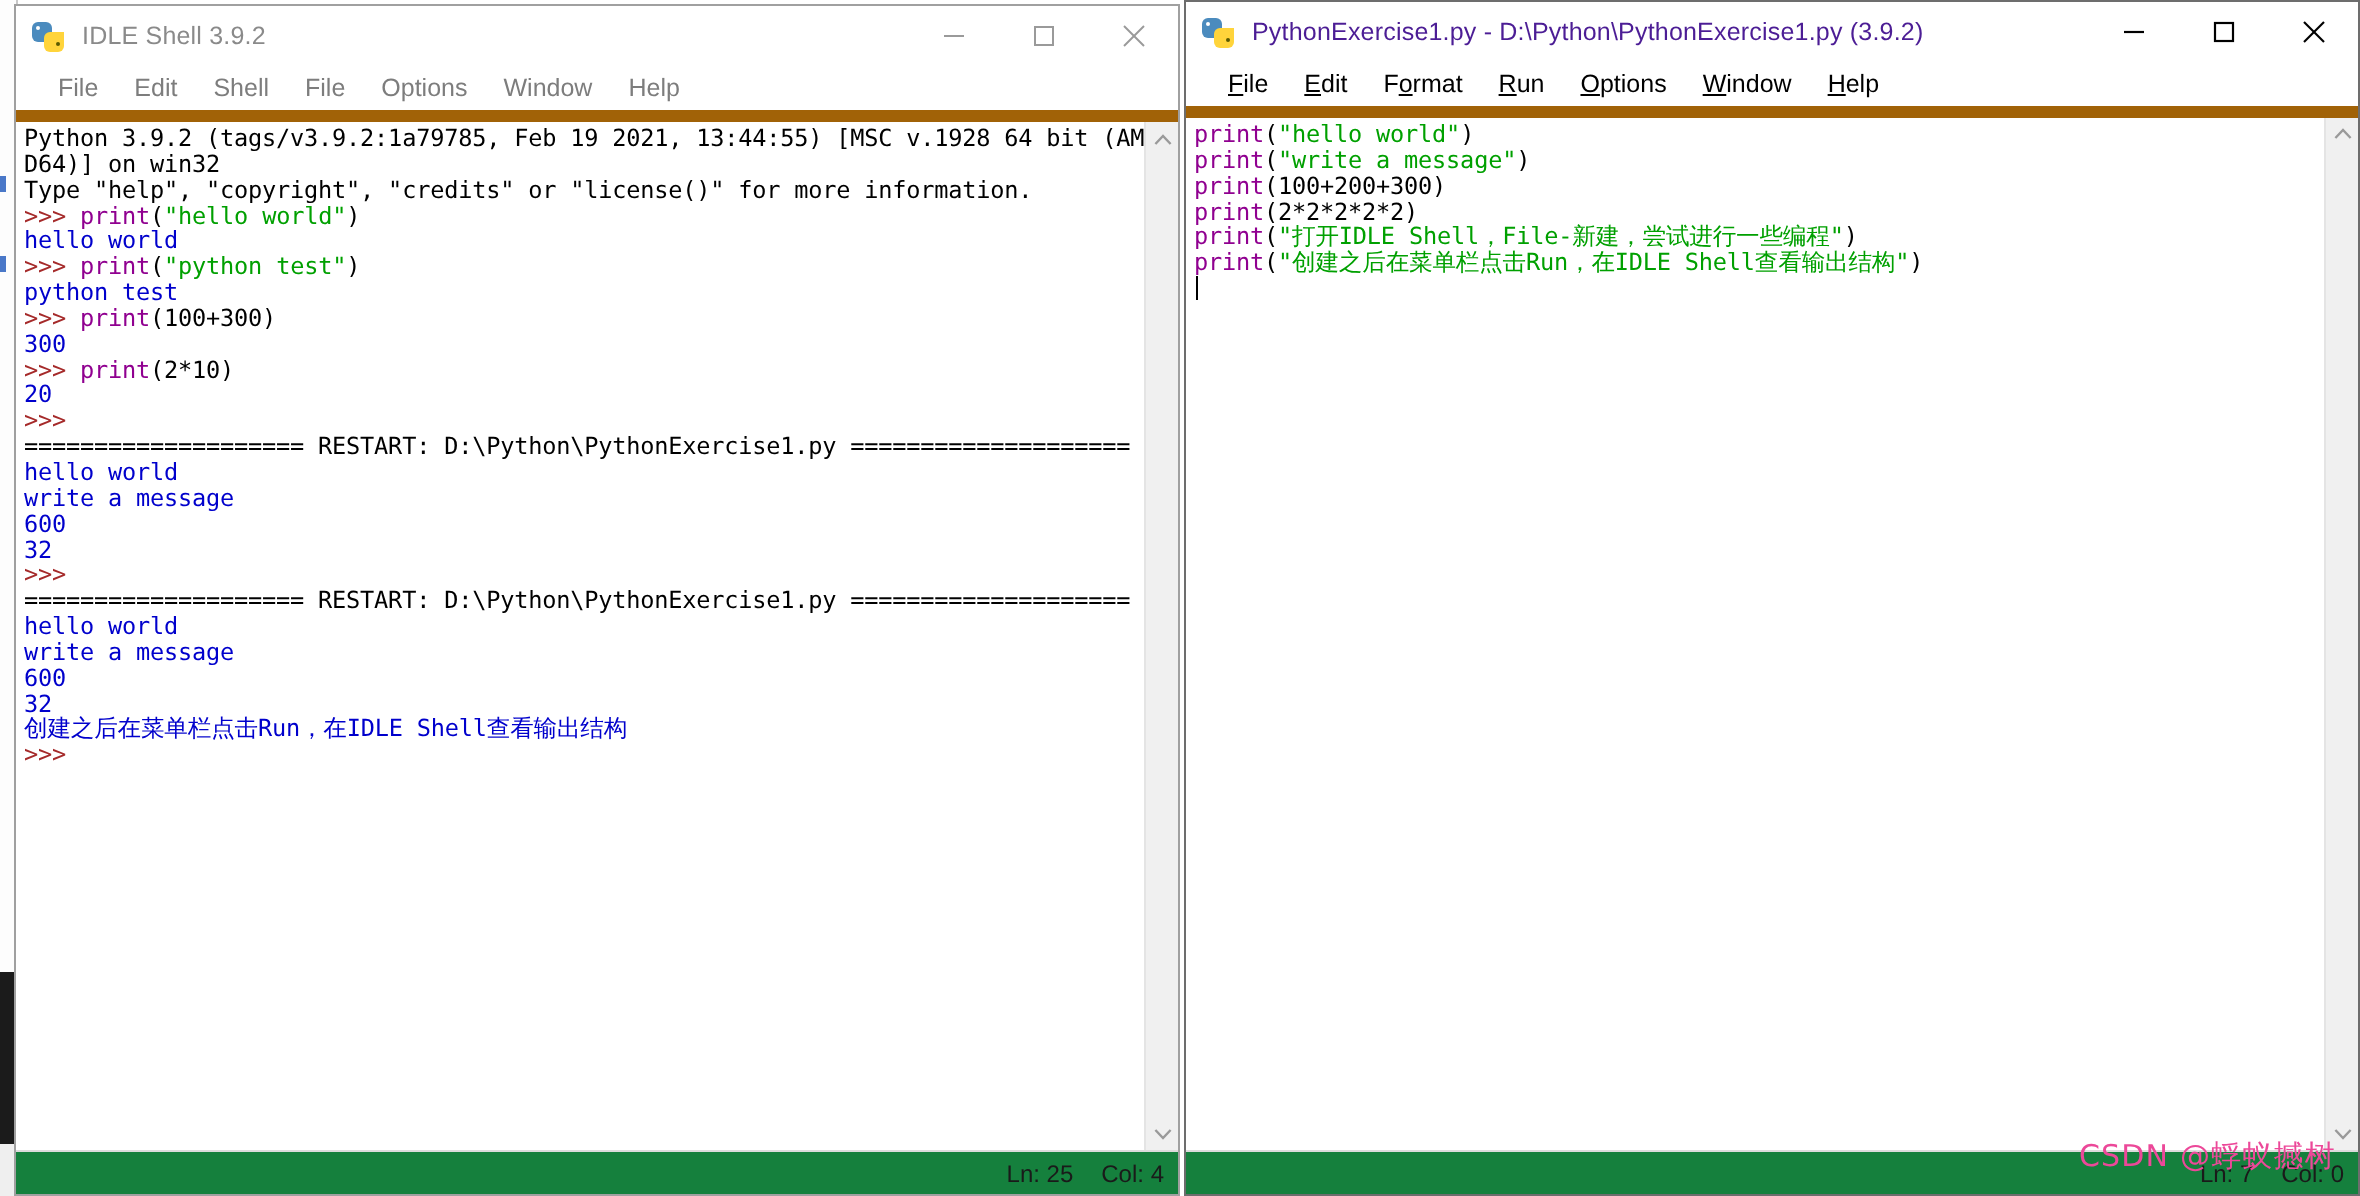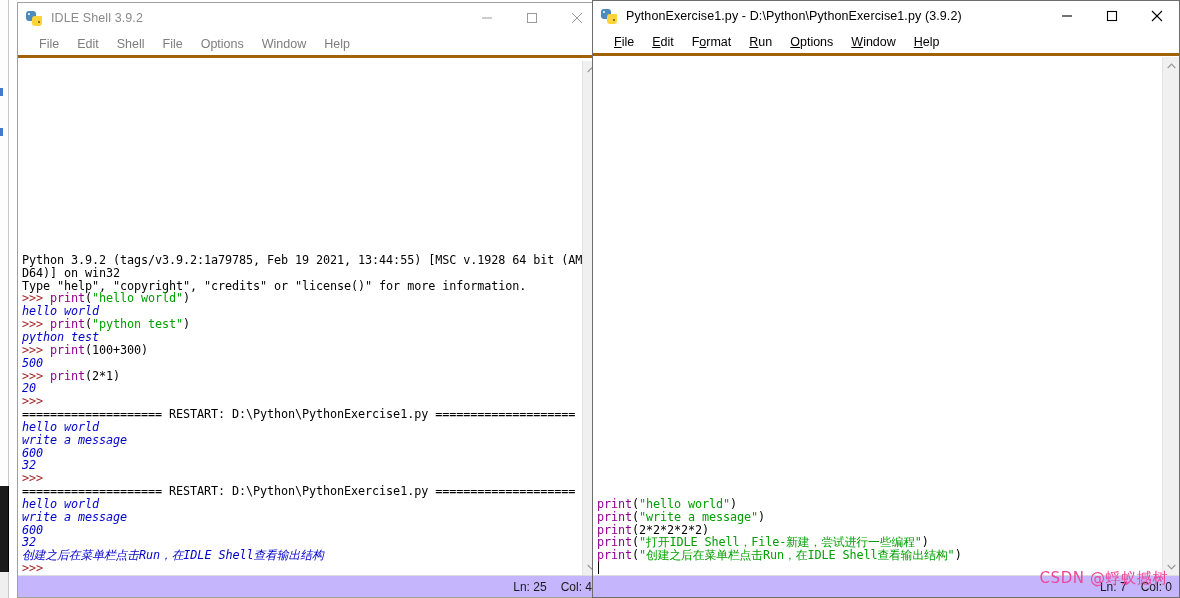--- a/index.html
+++ b/index.html
@@ -75,21 +75,21 @@
   .title-icon .pysnake-dot2 {
     position: absolute; left: 12px; top: 11px; width: 2px; height: 2px;
     background: #5a5a00; border-radius: 50%;
   }
   .title-text {
     font-size: 12.5px;
     color: #8a8a8a;
     white-space: nowrap;
     letter-spacing: 0.1px;
   }
-  .window.active .title-text { color: #000000; }
+  .window.active .title-text { color: #4c1d95; }
 
   .win-buttons {
     position: absolute;
     right: 0; top: 0;
     height: 30px;
     display: flex;
   }
   .win-btn {
     width: 45px; height: 30px;
     display: flex; align-items: center; justify-content: center;
@@ -116,43 +116,42 @@
     white-space: nowrap;
     line-height: 20px;
   }
   .menu-item .acc { text-decoration: underline; }
 
   
   .pane-wrap {
     flex: 1;
     display: flex;
     position: relative;
-    border-top: 3px solid #a16207;
+    border-top: 6px solid #a16207;
     overflow: hidden;
-    align-items: flex-end;
   }
   .text-pane {
     flex: 1;
     background: #ffffff;
     overflow: hidden;
     padding: 2px 0 0 4px;
     position: relative;
   }
   .code-line {
     font-family: "DejaVu Sans Mono", "Liberation Mono", monospace;
     font-size: 11.8px;
     line-height: 12.85px;
     white-space: pre;
     color: #000000;
     letter-spacing: -0.1px;
   }
   .c-prompt  { color: #a52a2a; }
   .c-builtin { color: #900090; }
   .c-string  { color: #00a000; }
-  .c-output  { color: #0000cc; font-style: italic; }
+  .c-output  { color: #0000cc; }
   .c-plain   { color: #000000; }
 
   .caret {
     display: inline-block;
     width: 1px;
     height: 12px;
     background: #000;
     vertical-align: -2px;
     margin-left: 1px;
   }
@@ -175,21 +174,21 @@
     font-size: 8px;
   }
   .vscroll .thumb {
     width: 17px;
     background: #f0f0f0;
   }
 
   .statusbar {
     height: 22px;
     min-height: 22px;
-    background: #c4b5fd;
+    background: #15803d;
     border-top: 1px solid #dcdcdc;
     display: flex;
     align-items: center;
     justify-content: flex-end;
     padding-right: 7px;
     font-size: 12px;
     color: #1a1a1a;
   }
   .statusbar .ln { margin-right: 14px; }
 
@@ -214,21 +213,21 @@
   <div class="bg-sliver bg-sliver-top"></div>
   <div class="bg-sliver bg-sliver-dark">
     
     
     
   </div>
   <div class="bg-sliver bg-sliver-bot"></div>
   <div class="bg-mark" style="top:88px;height:8px;"></div>
   <div class="bg-mark" style="top:128px;height:8px;"></div>
 
-  <div class="window" id="shell-window" style="left:17px; top:2px; width:583px; height:596px;">
+  <div class="window" id="shell-window" style="left:7px; top:2px; width:583px; height:596px;">
 
     <div class="titlebar">
       <div class="title-icon">
         <div class="pysnake-a"></div>
         <div class="pysnake-b"></div>
         <div class="pysnake-dot1"></div>
         <div class="pysnake-dot2"></div>
       </div>
       <div class="title-text">IDLE Shell 3.9.2</div>
 
@@ -265,22 +264,22 @@
     <div class="pane-wrap">
       <div class="text-pane" id="shell-text">
           <div class="code-line"><span class="c-plain">Python 3.9.2 (tags/v3.9.2:1a79785, Feb 19 2021, 13:44:55) [MSC v.1928 64 bit (AM</span></div>
           <div class="code-line"><span class="c-plain">D64)] on win32</span></div>
           <div class="code-line"><span class="c-plain">Type "help", "copyright", "credits" or "license()" for more information.</span></div>
           <div class="code-line"><span class="c-prompt">&gt;&gt;&gt; </span><span class="c-builtin">print</span><span class="c-plain">(</span><span class="c-string">"hello world"</span><span class="c-plain">)</span></div>
           <div class="code-line"><span class="c-output">hello world</span></div>
           <div class="code-line"><span class="c-prompt">&gt;&gt;&gt; </span><span class="c-builtin">print</span><span class="c-plain">(</span><span class="c-string">"python test"</span><span class="c-plain">)</span></div>
           <div class="code-line"><span class="c-output">python test</span></div>
           <div class="code-line"><span class="c-prompt">&gt;&gt;&gt; </span><span class="c-builtin">print</span><span class="c-plain">(100+300)</span></div>
-          <div class="code-line"><span class="c-output">500</span></div>
-          <div class="code-line"><span class="c-prompt">&gt;&gt;&gt; </span><span class="c-builtin">print</span><span class="c-plain">(2*1)</span></div>
+          <div class="code-line"><span class="c-output">300</span></div>
+          <div class="code-line"><span class="c-prompt">&gt;&gt;&gt; </span><span class="c-builtin">print</span><span class="c-plain">(2*10)</span></div>
           <div class="code-line"><span class="c-output">20</span></div>
           <div class="code-line"><span class="c-prompt">&gt;&gt;&gt; </span></div>
           <div class="code-line"><span class="c-plain">==================== RESTART: D:\Python\PythonExercise1.py ====================</span></div>
           <div class="code-line"><span class="c-output">hello world</span></div>
           <div class="code-line"><span class="c-output">write a message</span></div>
           <div class="code-line"><span class="c-output">600</span></div>
           <div class="code-line"><span class="c-output">32</span></div>
           <div class="code-line"><span class="c-prompt">&gt;&gt;&gt; </span></div>
           <div class="code-line"><span class="c-plain">==================== RESTART: D:\Python\PythonExercise1.py ====================</span></div>
           <div class="code-line"><span class="c-output">hello world</span></div>
@@ -349,20 +348,21 @@
         <div class="menu-item"><span class="acc">R</span>un</div>
         <div class="menu-item"><span class="acc">O</span>ptions</div>
         <div class="menu-item"><span class="acc">W</span>indow</div>
         <div class="menu-item"><span class="acc">H</span>elp</div>
       </div>
 
     <div class="pane-wrap">
       <div class="text-pane" id="editor-text">
           <div class="code-line"><span class="c-builtin">print</span><span class="c-plain">(</span><span class="c-string">"hello world"</span><span class="c-plain">)</span></div>
           <div class="code-line"><span class="c-builtin">print</span><span class="c-plain">(</span><span class="c-string">"write a message"</span><span class="c-plain">)</span></div>
+          <div class="code-line"><span class="c-builtin">print</span><span class="c-plain">(100+200+300)</span></div>
           <div class="code-line"><span class="c-builtin">print</span><span class="c-plain">(2*2*2*2*2)</span></div>
           <div class="code-line"><span class="c-builtin">print</span><span class="c-plain">(</span><span class="c-string">"打开IDLE Shell，File-新建，尝试进行一些编程"</span><span class="c-plain">)</span></div>
           <div class="code-line"><span class="c-builtin">print</span><span class="c-plain">(</span><span class="c-string">"创建之后在菜单栏点击Run，在IDLE Shell查看输出结构"</span><span class="c-plain">)</span></div>
           <div class="code-line"><span class="caret"></span></div>
         </div>
       <div class="vscroll">
         <div class="arrow">
           <svg width="9" height="6" viewBox="0 0 9 6">
               <path d="M0.7 5 L4.5 1 L8.3 5" fill="none" stroke="currentColor" stroke-width="1.2"></path>
             </svg>

